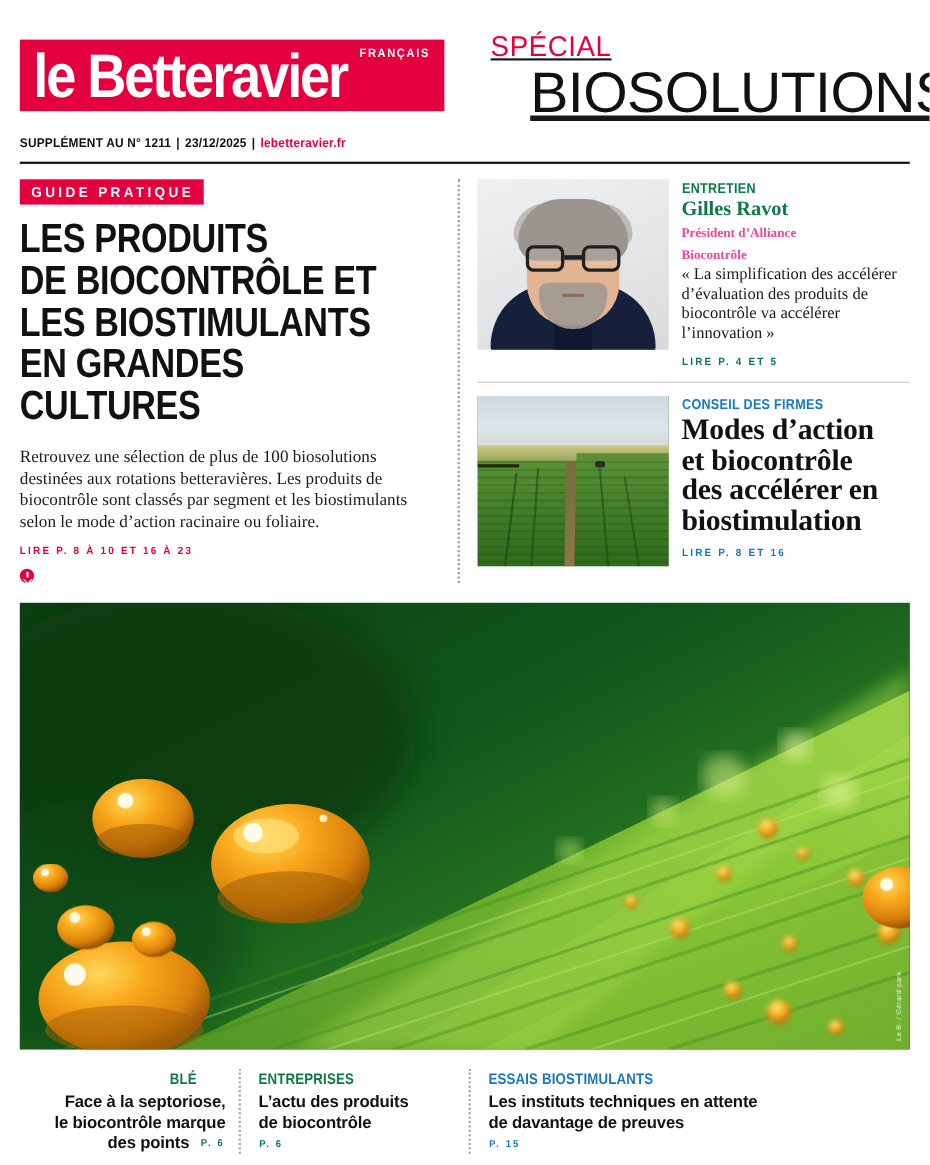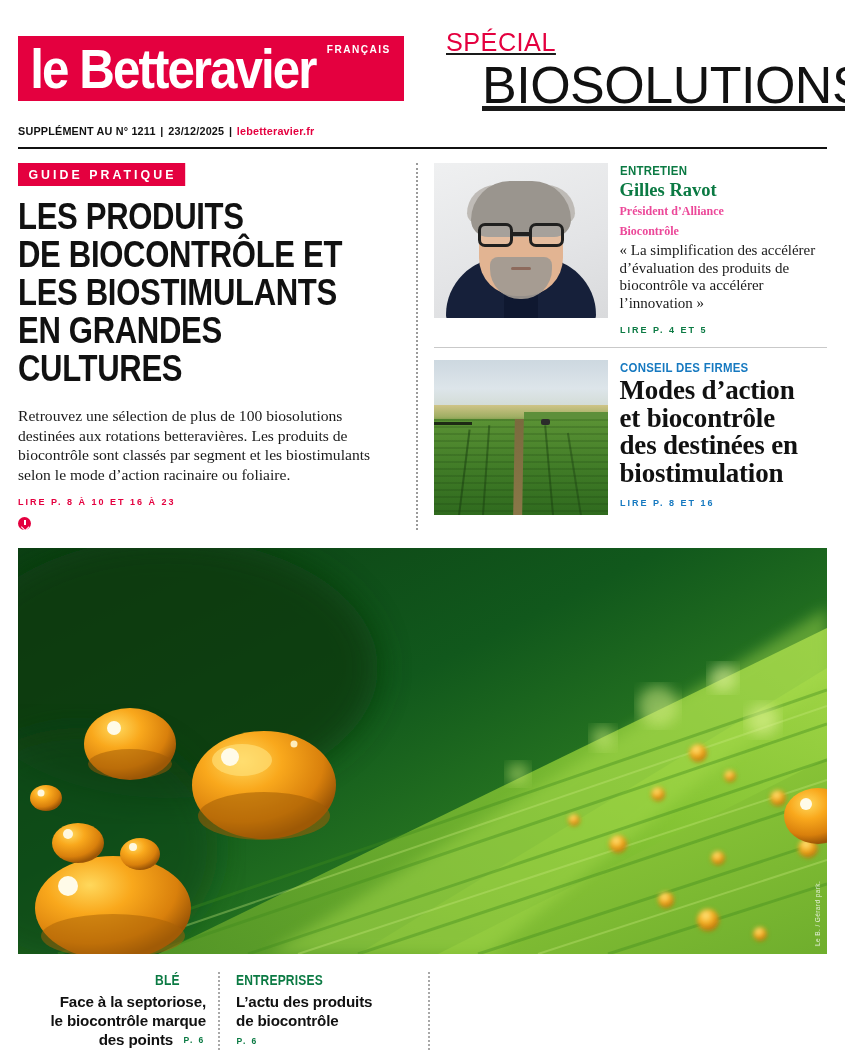--- a/index.html
+++ b/index.html
@@ -394,21 +394,21 @@
             <div class="f-l4"></div>
             <div class="f-track"></div>
             <div class="f-bar"></div>
             <div class="f-tractor"></div>
           </div>
         </div>
         <div class="teaser-text">
           <div class="teaser-kicker kick-blue">CONSEIL DES FIRMES</div>
           <div class="teaser-title2">Modes d’action</div>
           <div class="teaser-title2">et biocontrôle</div>
-          <div class="teaser-title2">des destinées en</div>
+          <div class="teaser-title2">des accélérer en</div>
           <div class="teaser-title2">biostimulation</div>
           <div class="lire blue">LIRE P. 8 ET 16</div>
         </div>
       </div>
 
     </div>
   </div>
 
   <div class="hero">
     <svg class="hero-leaf" viewBox="0 0 809 406" preserveAspectRatio="none">
@@ -549,16 +549,24 @@
       <div class="fkicker" style="color:#0B7A43">ENTREPRISES</div>
       <div class="ftitle">
         <div>L’actu des produits</div>
         <div>de biocontrôle</div>
       </div>
       <div class="fpage green" style="margin-top:3px;">P. 6</div>
     </div>
 
     <div class="fdiv"></div>
 
+    <div class="fcol c3">
+      <div class="fkicker" style="color:#1679C0">ESSAIS BIOSTIMULANTS</div>
+      <div class="ftitle">
+        <div>Les instituts techniques en attente</div>
+        <div>de davantage de preuves</div>
+      </div>
+      <div class="fpage blue" style="margin-top:3px;">P. 15</div>
+    </div>
 
   </div>
 
 </div>
 
 </body></html>

